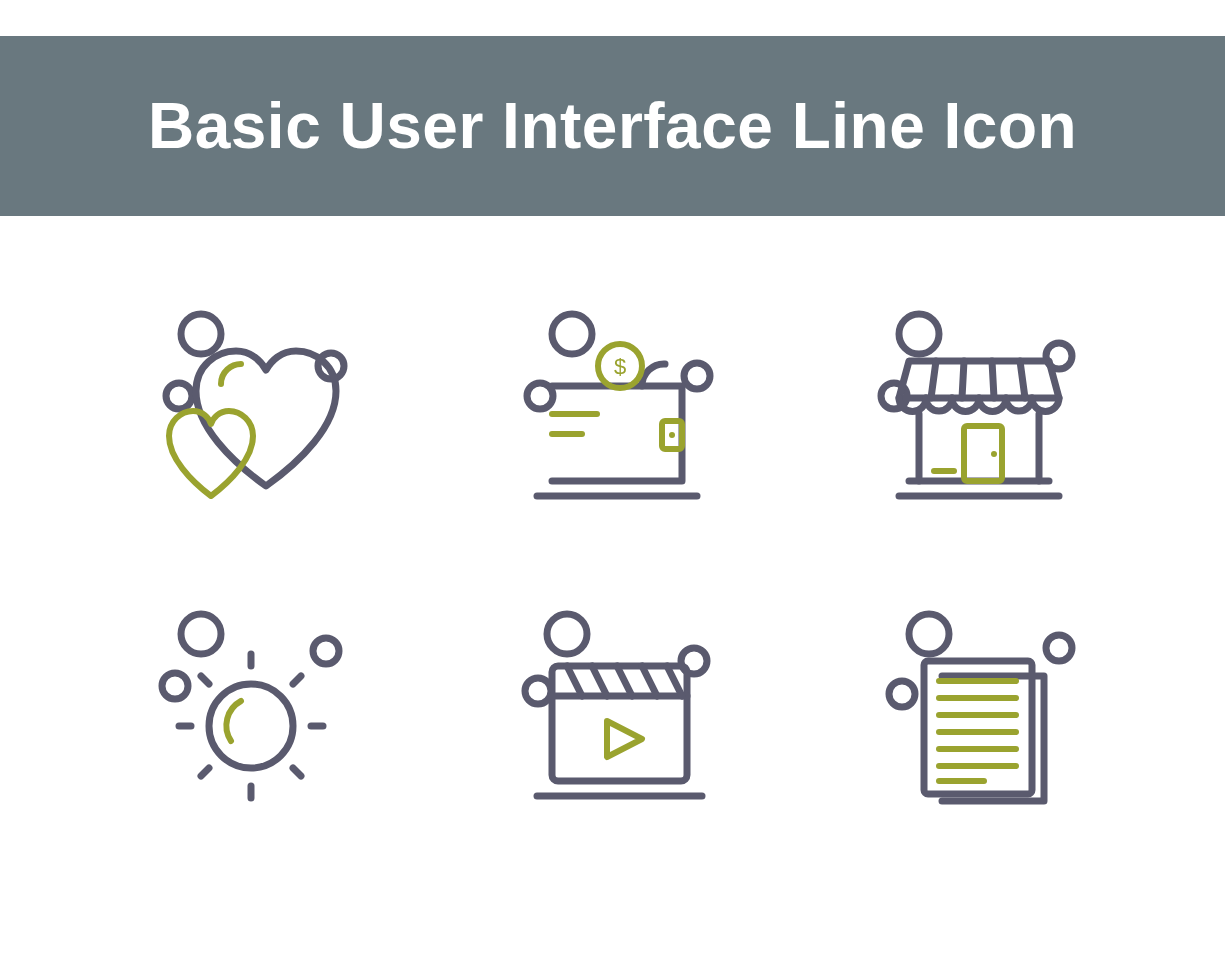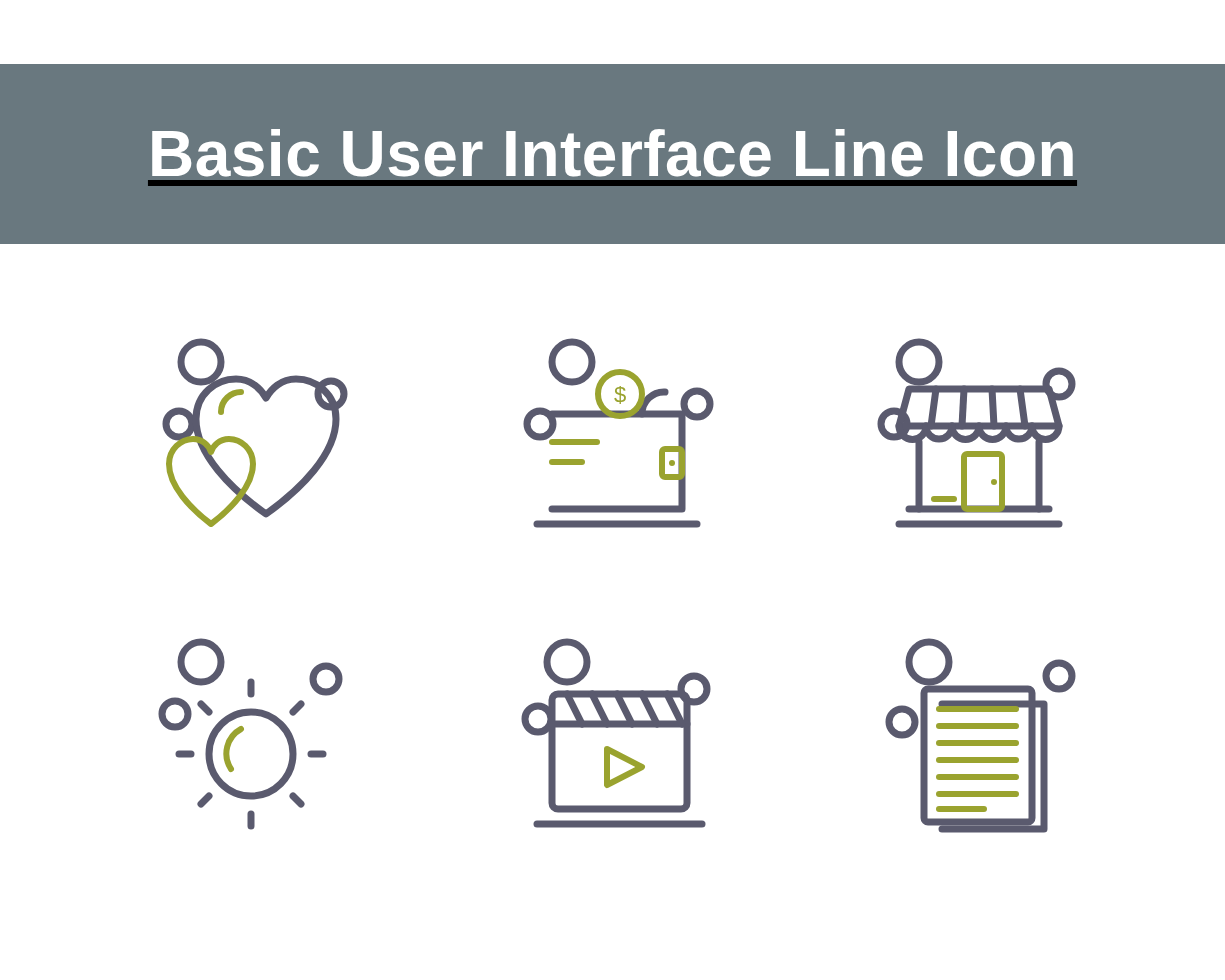--- a/index.html
+++ b/index.html
@@ -10,22 +10,21 @@
     font-family: Arial, Helvetica, sans-serif;
     overflow: hidden;
   }
   .header {
     width: 100%;
     height: 180px;
     background: #69787f;
     display: flex;
     align-items: center;
     justify-content: center;
-    margin-top: 64px;
-    text-decoration: underline;
+    margin-top: 36px;
   }
   .header h1 {
     color: #ffffff;
     font-size: 64px;
     font-weight: bold;
     letter-spacing: 0.5px;
   }
   .icon-grid {
     display: grid;
     grid-template-columns: repeat(3, 1fr);

